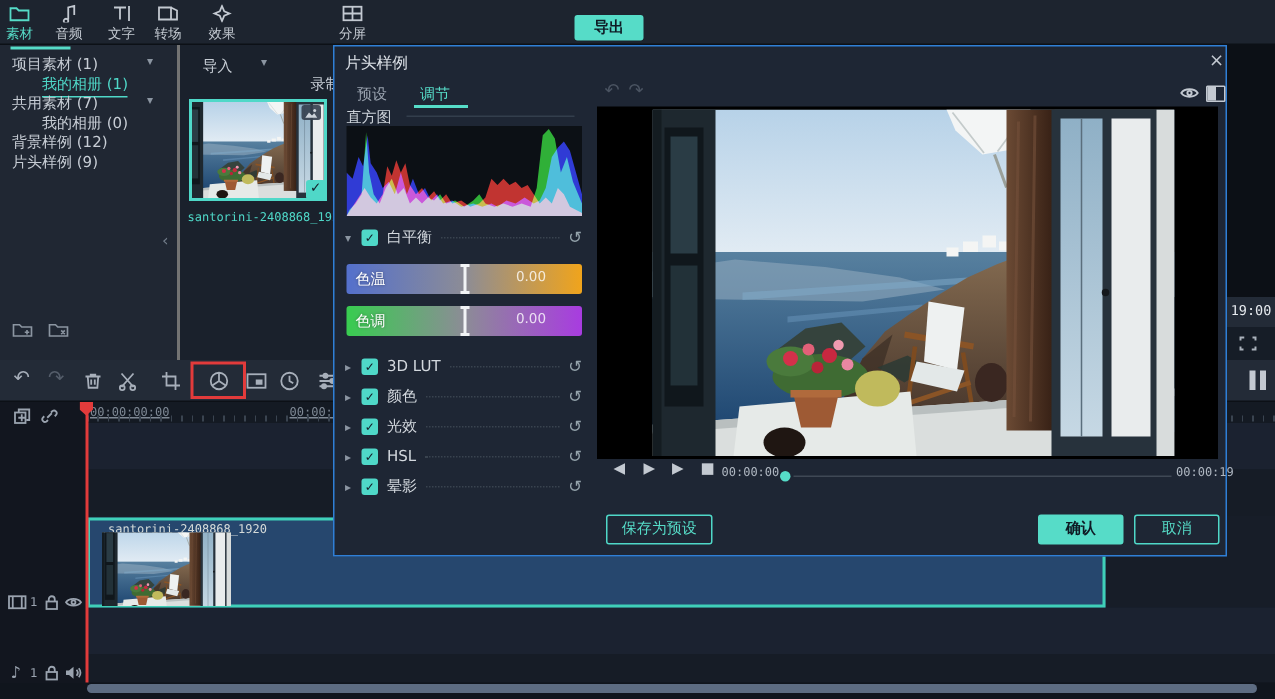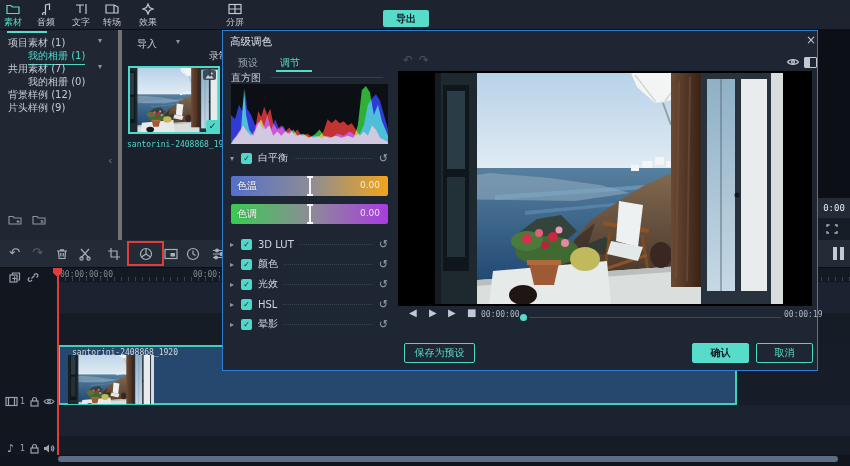--- a/index.html
+++ b/index.html
@@ -20,21 +20,21 @@
   #sidebar{position:absolute;left:0;top:30px;width:118px;height:210px;background:#202733;}
   #sidebar .tabline{position:absolute;left:7px;top:1px;width:40px;height:2px;background:#56dcc8;}
   .side-item{position:absolute;font-size:10px;color:#c7cdd5;white-space:nowrap;}
   .side-item.sel{color:#4fd8c8;border-bottom:1px solid #4fd8c8;padding-bottom:1px;}
   .side-chev{position:absolute;left:98px;font-size:8px;color:#8b95a1;}
   #side-collapse{position:absolute;left:108px;top:124px;font-size:11px;color:#717c89;}
   .folder-ic{position:absolute;width:14px;height:12px;}
   .folder-ic svg{stroke:#8b95a1;fill:none;stroke-width:1.1;}
 
   
-  #media{position:absolute;left:118px;top:30px;width:104px;height:210px;background:#1a212c;border-left:4px solid #737373;overflow:hidden;}
+  #media{position:absolute;left:118px;top:30px;width:104px;height:210px;background:#1a212c;border-left:2px solid #737373;overflow:hidden;}
   #media .mtxt{position:absolute;font-size:10px;color:#c7cdd5;white-space:nowrap;}
   #thumb-card{position:absolute;left:6px;top:36px;width:92px;height:68px;border:2px solid #4fd8c8;background:#000;}
   #thumb-card .ovl{position:absolute;right:2px;top:2px;width:13px;height:10px;background:rgba(52,62,76,.9);border-radius:2px;display:flex;align-items:center;justify-content:center;}
   #thumb-card .badge{position:absolute;right:-1px;bottom:-1px;width:13px;height:13px;background:#4fd8c8;border-radius:2px;color:#13202a;font-size:9px;line-height:13px;text-align:center;font-weight:bold;}
   #media-label{position:absolute;left:5px;top:110px;font-size:8px;color:#4fd8c8;white-space:nowrap;}
 
   
   #pv-black{position:absolute;left:818px;top:30px;width:32px;height:168px;background:#0c1016;}
   #pv-tc{position:absolute;left:818px;top:198px;width:32px;height:20px;background:#232b37;color:#e6eaee;font-size:9px;line-height:20px;text-align:center;}
   #pv-strip{position:absolute;left:818px;top:218px;width:32px;height:22px;background:#161d27;}
@@ -45,21 +45,21 @@
   #timeline{position:absolute;left:0;top:240px;width:850px;height:226px;background:#151b24;}
   #tl-toolbar{position:absolute;left:0;top:0;width:850px;height:28px;background:#232b37;border-bottom:1px solid #0c1016;}
   .tb-ic{position:absolute;top:7px;width:14px;height:14px;color:#a7afba;}
   .tb-ic svg{stroke:currentColor;fill:none;stroke-width:1.2;}
   .tb-glyph{position:absolute;top:4px;font-size:13px;color:#a7afba;line-height:18px;}
   .dim{color:#555e6b !important;}
   #red-box{position:absolute;left:127px;top:1px;width:37px;height:25px;border:2px solid #e23b3b;}
   #pause-cols{position:absolute;left:833px;top:7px;width:11px;height:13px;display:flex;gap:3px;}
   #pause-cols div{width:4px;height:13px;background:#c3c9d1;}
   #ruler{position:absolute;left:0;top:28px;width:850px;height:14px;background:#141a23;}
-  #ruler .rtxt{position:absolute;top:2px;font-size:8px;color:#7e8894;}
+  #ruler .rtxt{position:absolute;top:2px;font-size:8px;color:#7e8894;text-decoration:underline;}
   #ticks{position:absolute;left:58px;right:0;bottom:1px;height:4px;
      background:repeating-linear-gradient(90deg,#3a4450 0 1px,transparent 1px 7px);}
   .lane{position:absolute;left:0;width:850px;}
   #hdrcol{position:absolute;left:0;top:28px;width:58px;height:187px;background:#12161f;border-right:1px solid #0c1016;}
   .hd-ic{position:absolute;color:#9aa3af;}
   .hd-ic svg{stroke:currentColor;fill:none;stroke-width:1.2;}
   .hd-num{position:absolute;font-size:8px;color:#9aa3af;}
   #clip{position:absolute;left:58px;top:105px;width:679px;height:60px;background:#26476e;border:2px solid #3fd0b8;}
   #clip-label{position:absolute;left:12px;top:1px;font-size:8px;color:#d4dad9;white-space:nowrap;}
   #clip-thumb{position:absolute;left:8px;top:8px;width:86px;height:49px;background:#000;}
@@ -81,21 +81,21 @@
   .ctl-row{position:absolute;left:7px;width:158px;height:14px;display:flex;align-items:center;}
   .ctl-row .chev{width:11px;font-size:8px;color:#8b95a1;flex:none;}
   .cb{width:11px;height:11px;background:#4fd8c8;border-radius:2px;color:#15212b;font-size:8px;line-height:11px;text-align:center;font-weight:bold;flex:none;margin-right:6px;}
   .ctl-row .lbl{font-size:10px;color:#d3d8de;flex:none;white-space:nowrap;}
   .ctl-row .dots{flex:1;border-top:1px dotted #39434f;margin:0 6px;height:0;}
   .ctl-row .reset{font-size:11px;color:#94a3ab;flex:none;}
   .slider{position:absolute;left:8px;width:157px;height:20px;border-radius:2px;}
   #temp-slider{top:145px;background:linear-gradient(90deg,#5470cc,#8c8c96 50%,#f0a41c);}
   #tint-slider{top:173px;background:linear-gradient(90deg,#38cc50,#8c8c96 50%,#a83ce0);}
   .slider .slbl{position:absolute;left:6px;top:3px;font-size:10px;color:#fff;text-shadow:0 0 2px rgba(0,0,0,.4);}
-  .slider .sval{position:absolute;right:8px;top:4px;font-size:9px;color:rgba(255,255,255,.8);}
+  .slider .sval{position:absolute;right:24px;top:4px;font-size:9px;color:rgba(255,255,255,.8);}
   .handle{position:absolute;left:50%;top:0;width:2px;height:100%;background:#f2f4f6;margin-left:-1px;}
   .handle::before{content:"";position:absolute;left:-2px;top:0;width:6px;height:2px;background:#f2f4f6;}
   .handle::after{content:"";position:absolute;left:-2px;bottom:0;width:6px;height:2px;background:#f2f4f6;}
 
   #mini-undo{position:absolute;left:180px;top:22px;font-size:12px;color:#4a5361;}
   #mini-redo{position:absolute;left:196px;top:22px;font-size:12px;color:#4a5361;}
   #pv-eye{position:absolute;left:563px;top:25px;}
   #pv-eye svg{stroke:#c3c9d1;fill:none;stroke-width:1.2;}
   #pv-ab{position:absolute;left:581px;top:26px;width:13px;height:11px;border:1px solid #c3c9d1;border-radius:1px;background:linear-gradient(90deg,#c3c9d1 50%,transparent 50%);}
   #viewer{position:absolute;left:175px;top:40px;width:414px;height:235px;background:#000;overflow:hidden;}
@@ -288,21 +288,21 @@
           <path d="M0.5,6.5 L3,3 L5,5 L6.5,3.5 L8.5,6.5 Z" fill="#cdd3da"></path>
           <circle cx="6.8" cy="1.6" r="1" fill="#cdd3da"></circle>
         </svg>
     </div>
     <div class="badge">✓</div>
   </div>
   <div id="media-label" class="mono">santorini-2408868_1920</div>
 </div>
 
 <div id="pv-black"></div>
-<div id="pv-tc" class="mono">0:00</div>
+<div id="pv-tc" class="mono">19:00</div>
 <div id="pv-strip"></div>
 <span id="pv-full">
   <svg width="12" height="10" viewBox="0 0 12 10">
       <path d="M1,3 V1 h2.5 M9,1 h2 v2 M11,7 v2 h-2.5 M3,9 H1 V7"></path>
     </svg>
 </span>
 
 <div id="timeline">
   <div id="tl-toolbar">
     <span class="tb-glyph" style="left:9px">↶</span>
@@ -423,21 +423,21 @@
         <use href="#scene"></use>
       </svg>
   </div>
 
   <div id="playhead"></div>
   <div id="ph-marker"></div>
   <div id="scrollbar"></div>
 </div>
 
 <div id="dialog">
-  <div id="dlg-title">高级调色</div>
+  <div id="dlg-title">片头样例</div>
   <div id="dlg-close">×</div>
 
   <span class="dtab" style="left:15px">预设</span>
   <span class="dtab sel" style="left:57px">调节</span>
   <div id="tab-underline"></div>
 
   <div id="hist-label">直方图</div>
   <div id="hist-div"></div>
   <div id="histogram">
     <svg width="157" height="60" viewBox="0 0 156 58" preserveAspectRatio="none">

